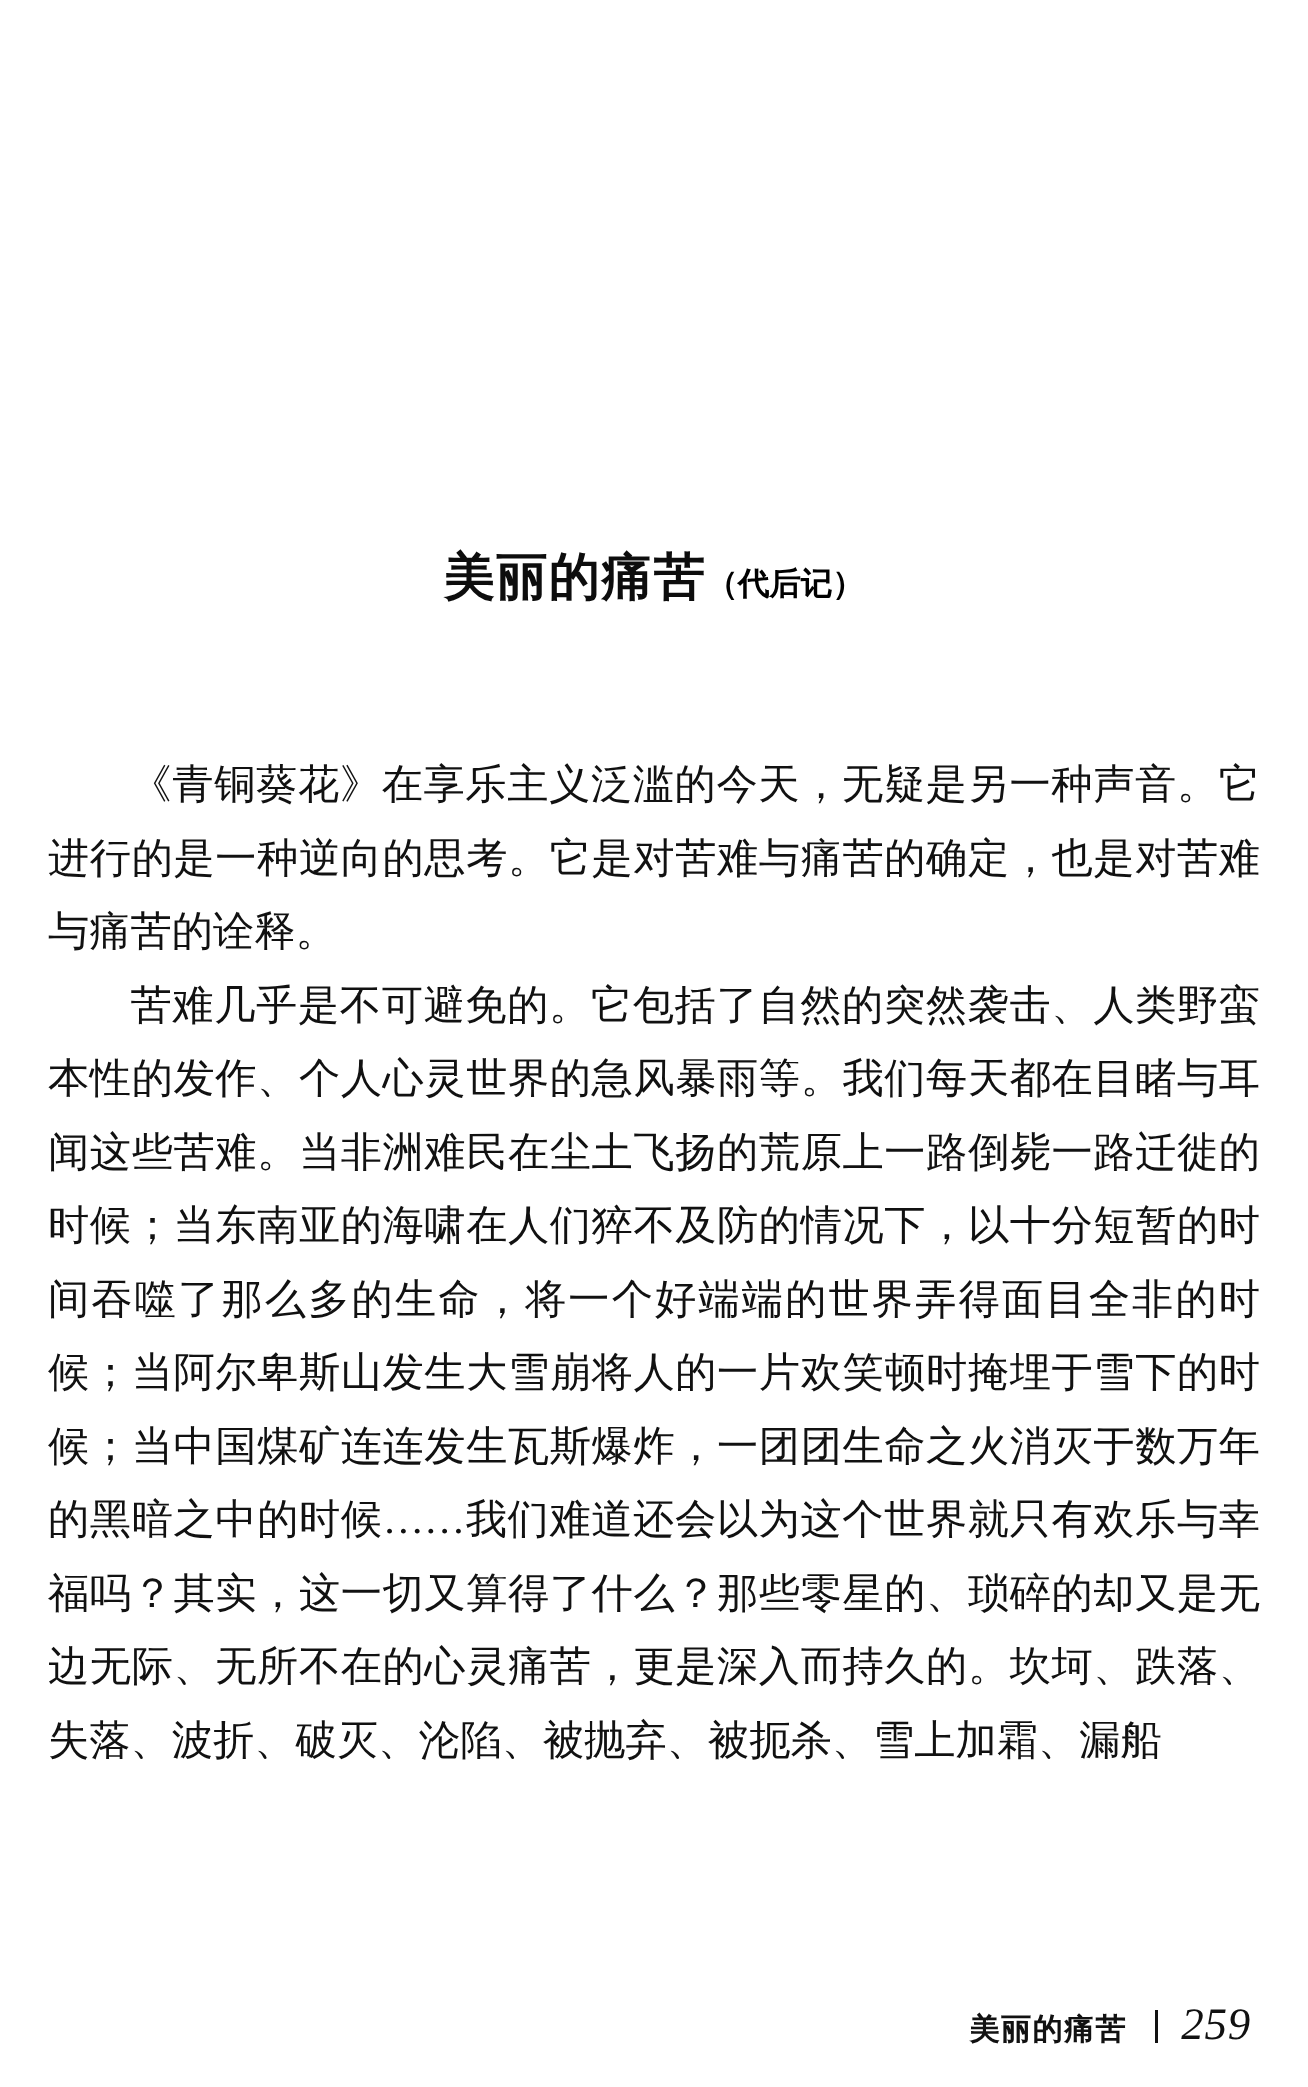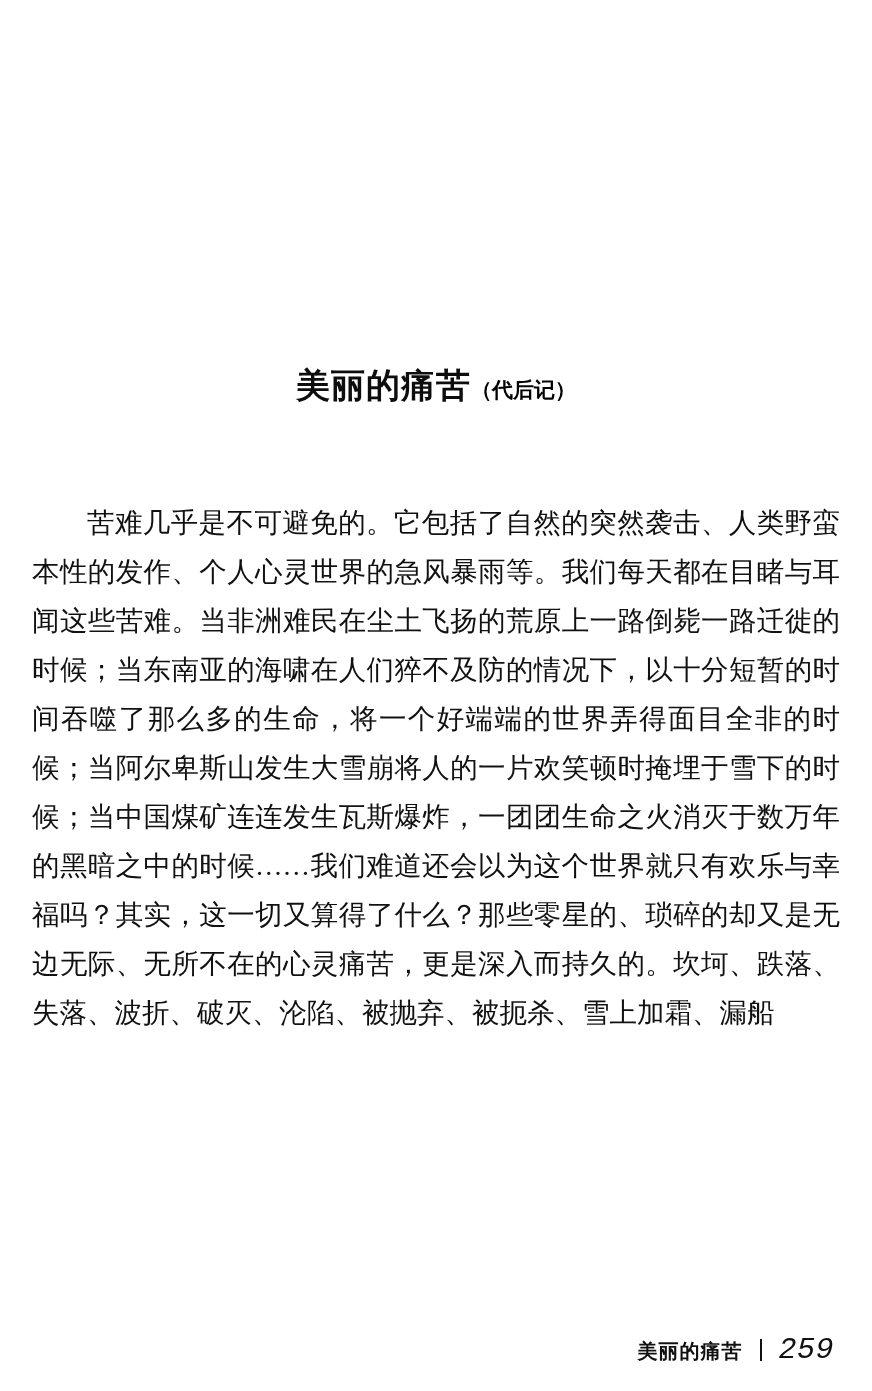--- a/index.html
+++ b/index.html
@@ -73,37 +73,38 @@
   .footer-sep {
     display: inline-block;
     width: 2px;
     height: 22px;
     background: #111111;
     margin: 0 16px 0 18px;
     position: relative;
     top: 3px;
   }
   .footer-page {
-    font-family: Liberation Mono, monospace;
+    font-family: Liberation Serif, serif;
     font-style: italic;
     font-size: 30px;
     color: #111111;
     letter-spacing: 0.5px;
   }
 </style>
 </head>
 <body>
 
 <div class="page">
 
   <div class="title-block">
     <span class="title-main">美丽的痛苦</span><span class="title-sub">（代后记）</span>
   </div>
 
   <div class="body-text">
+    <p>《青铜葵花》在享乐主义泛滥的今天，无疑是另一种声音。它进行的是一种逆向的思考。它是对苦难与痛苦的确定，也是对苦难与痛苦的诠释。</p>
     <p>苦难几乎是不可避免的。它包括了自然的突然袭击、人类野蛮本性的发作、个人心灵世界的急风暴雨等。我们每天都在目睹与耳闻这些苦难。当非洲难民在尘土飞扬的荒原上一路倒毙一路迁徙的时候；当东南亚的海啸在人们猝不及防的情况下，以十分短暂的时间吞噬了那么多的生命，将一个好端端的世界弄得面目全非的时候；当阿尔卑斯山发生大雪崩将人的一片欢笑顿时掩埋于雪下的时候；当中国煤矿连连发生瓦斯爆炸，一团团生命之火消灭于数万年的黑暗之中的时候……我们难道还会以为这个世界就只有欢乐与幸福吗？其实，这一切又算得了什么？那些零星的、琐碎的却又是无边无际、无所不在的心灵痛苦，更是深入而持久的。坎坷、跌落、失落、波折、破灭、沦陷、被抛弃、被扼杀、雪上加霜、漏船</p>
   </div>
 
   <div class="footer">
     <span class="footer-title">美丽的痛苦</span>
     <span class="footer-sep"></span>
     <span class="footer-page">259</span>
   </div>
 
 </div>

